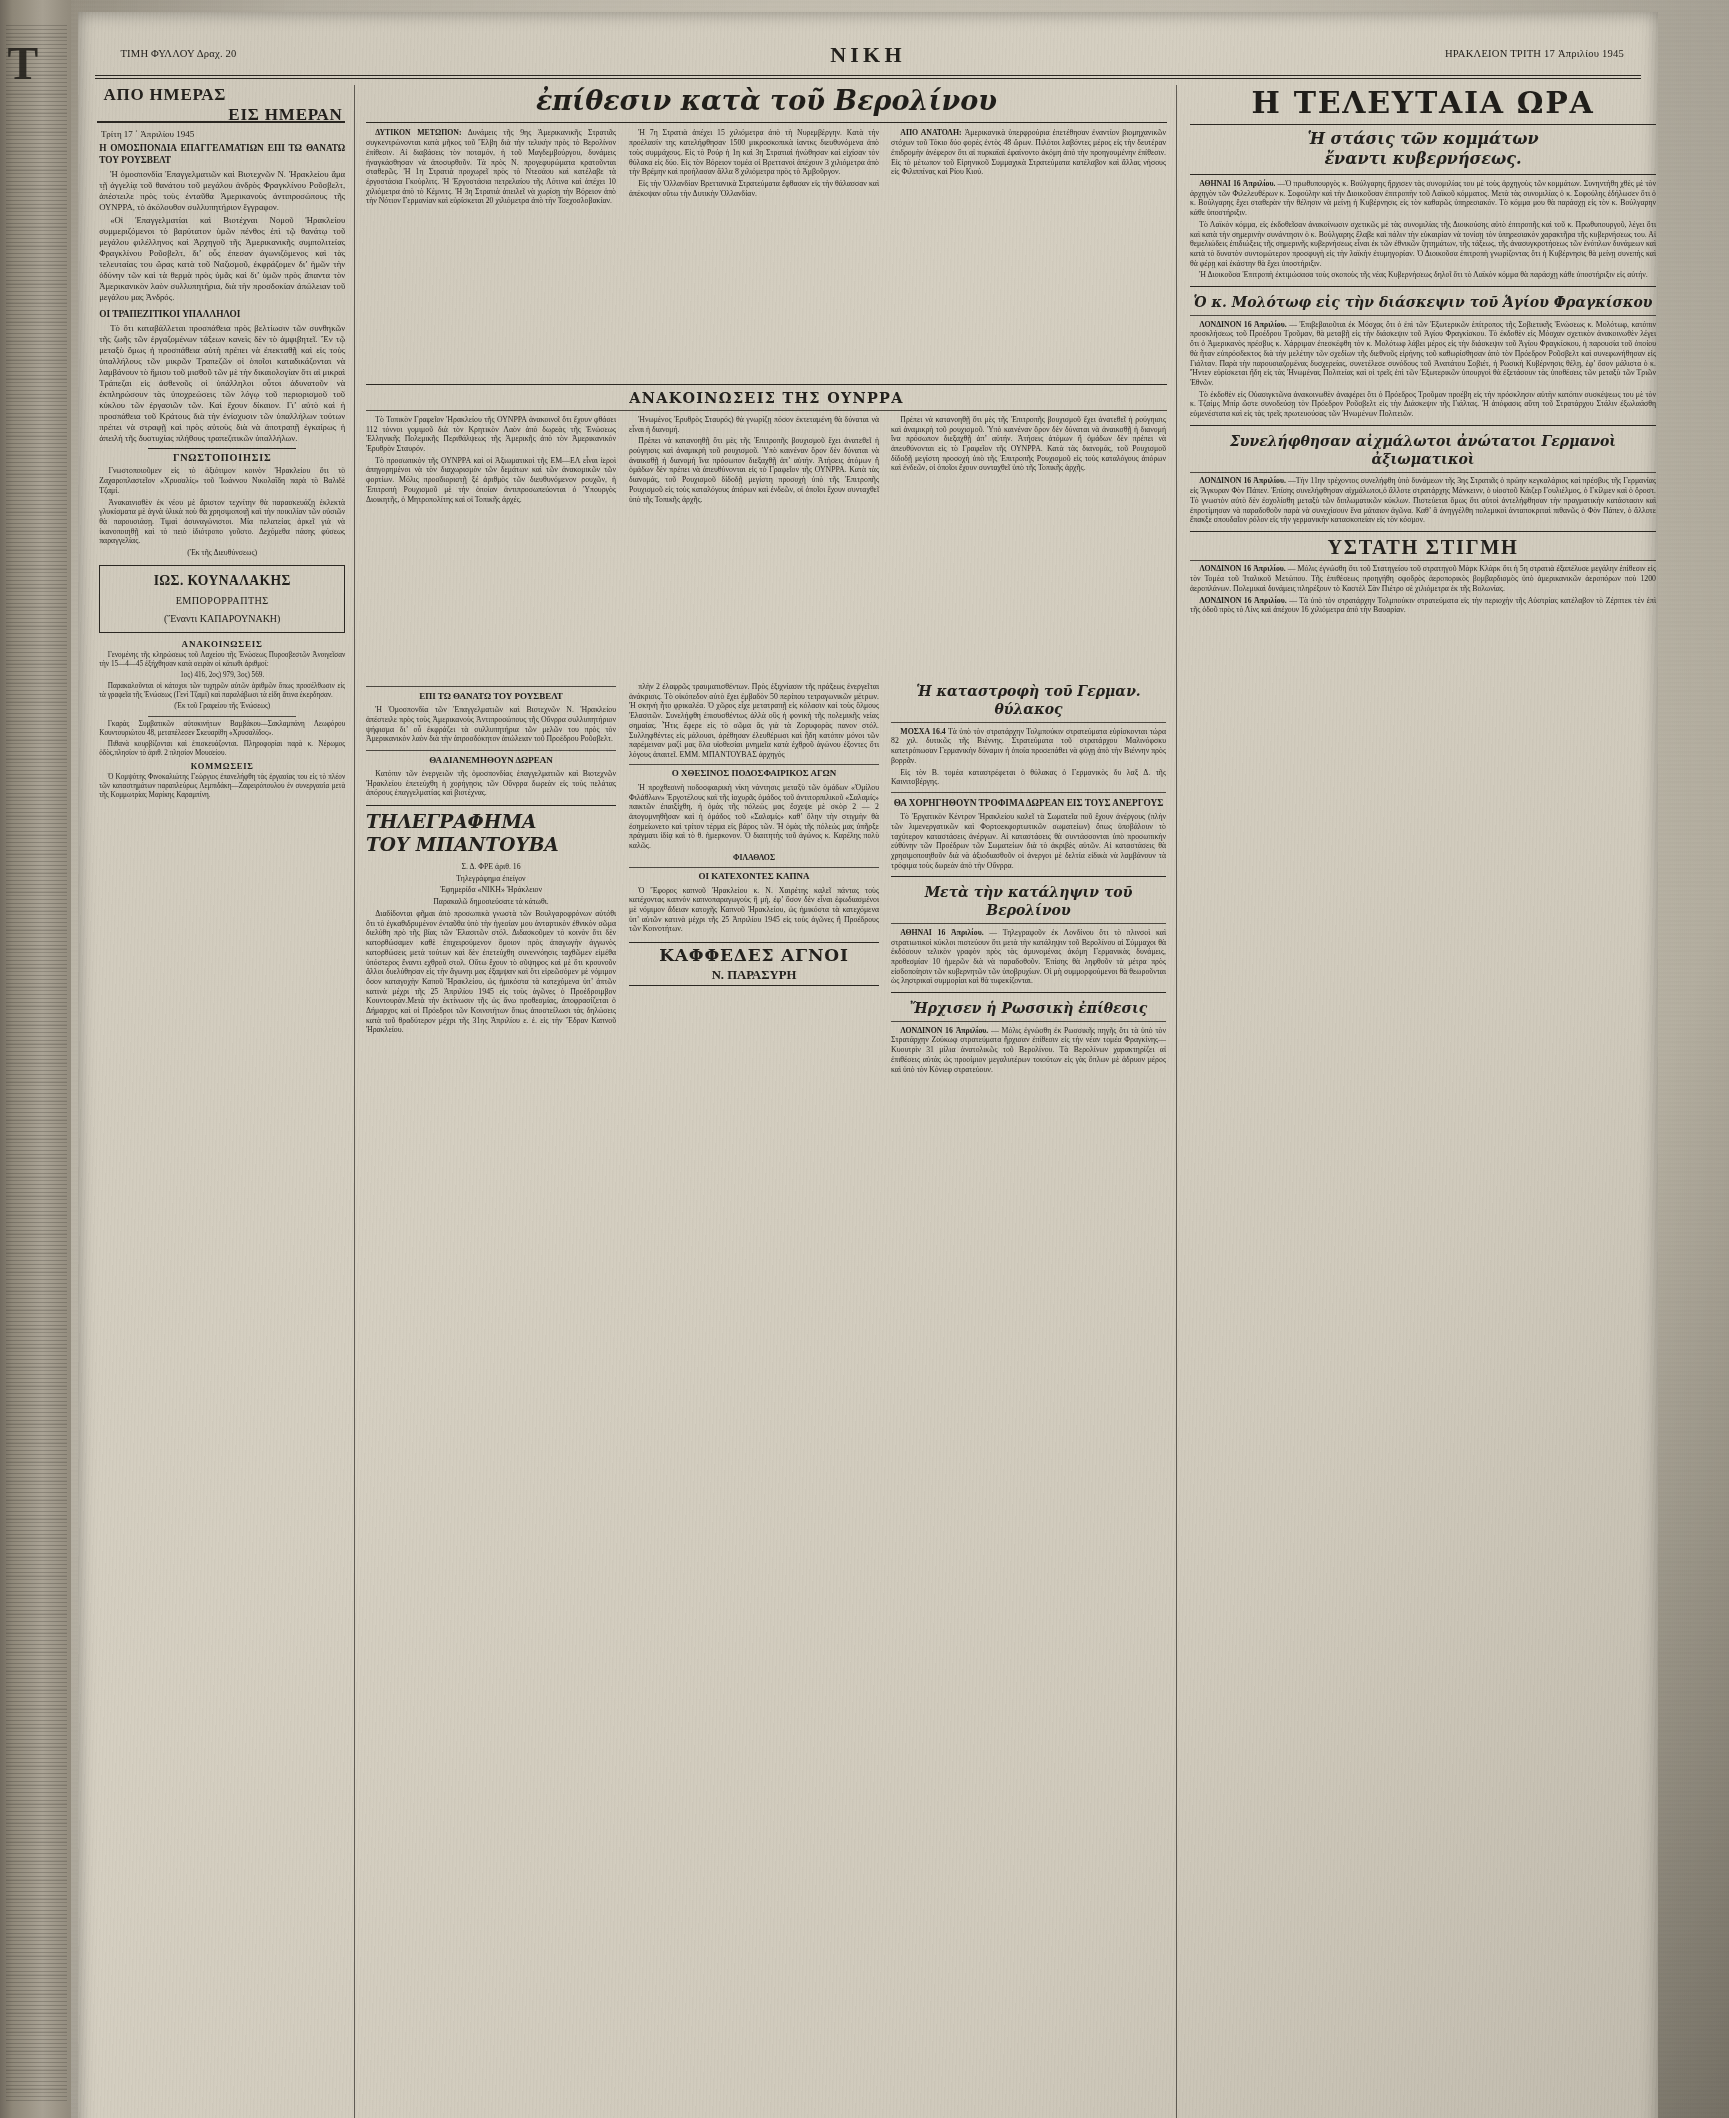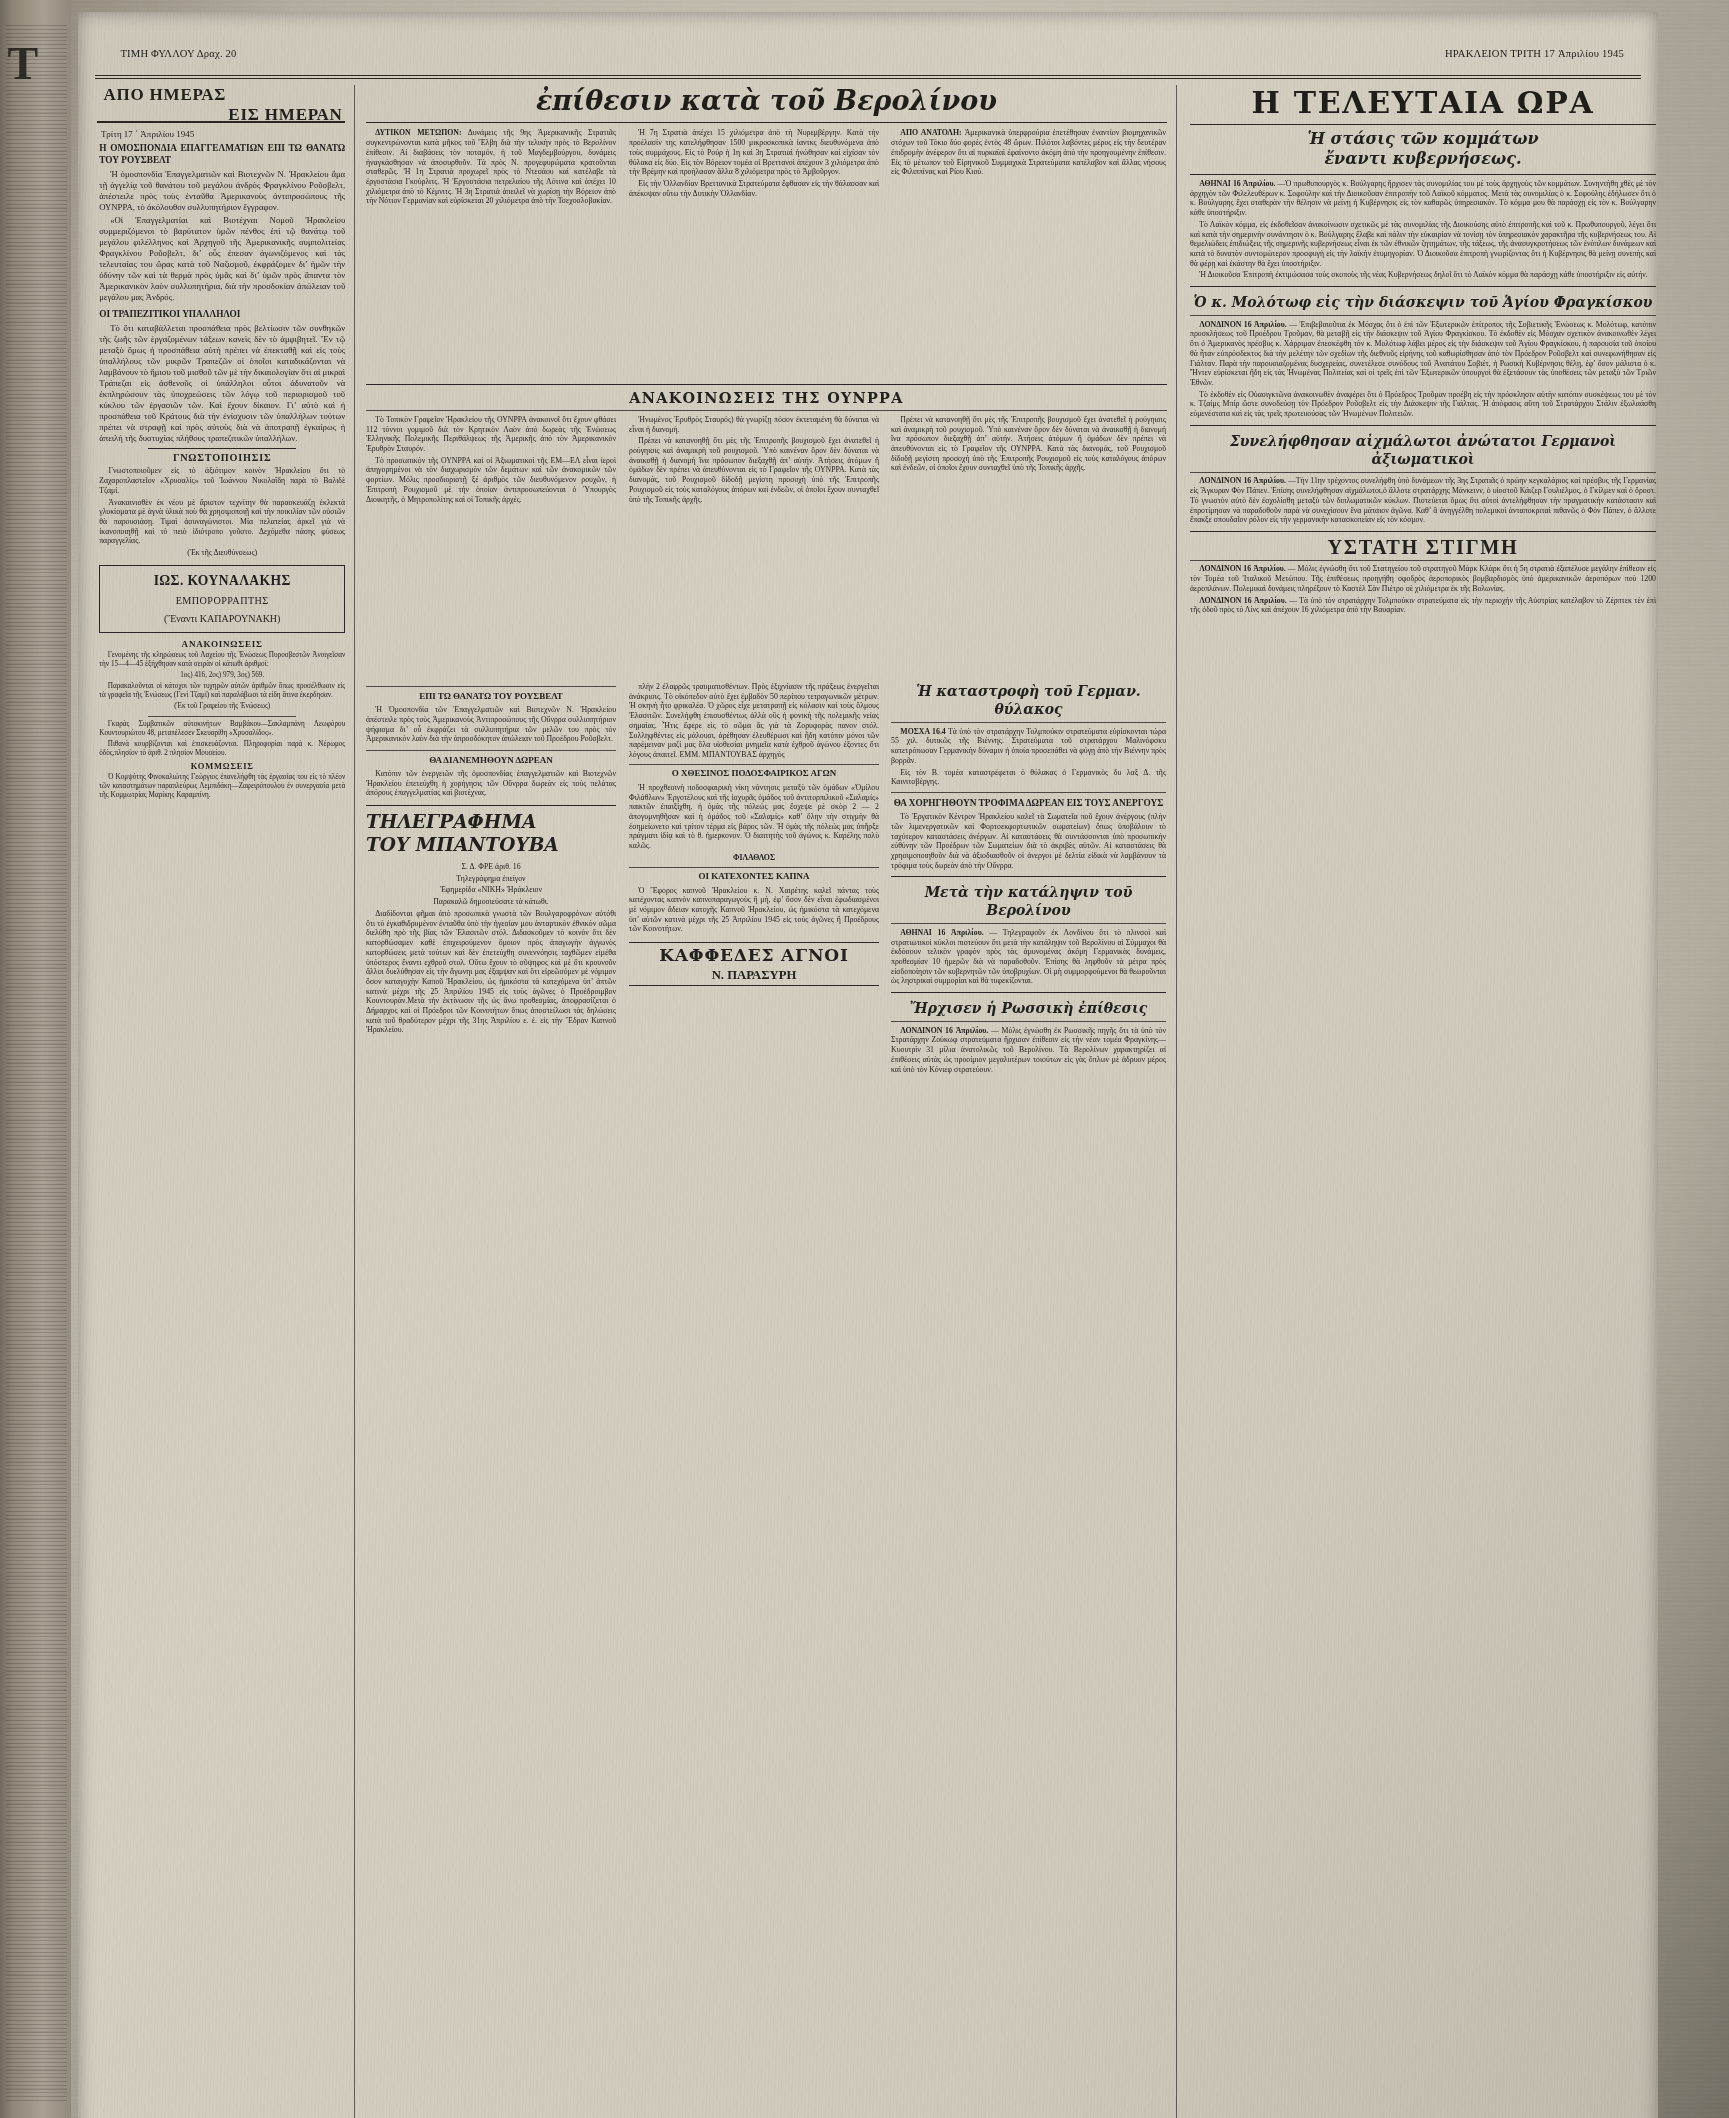--- a/index.html
+++ b/index.html
@@ -162,20 +162,21 @@
 
   <div class="left-strip">
     <div class="bigT">Τ</div>
     <div class="lines"></div>
   </div>
 
   <div class="sheet ink">
 
     <div class="masthead">
       <div class="left">ΤΙΜΗ  ΦΥΛΛΟΥ Δραχ. 20</div>
+      <div class="title">ΝΙΚΗ</div>
       <div class="right">ΗΡΑΚΛΕΙΟΝ  ΤΡΙΤΗ   17  Ἀπριλίου   1945</div>
     </div>
     <div class="rule-top"></div>
     <div class="rule-top2"></div>
 
     <div class="cols">
       <div class="vsep" style="left:259px"></div>
       <div class="vsep" style="left:1081px"></div>
 
       <div class="col colA">
@@ -308,21 +309,21 @@
               <div class="t1">ΚΑΦΦΕΔΕΣ ΑΓΝΟΙ</div>
               <div class="t2">Ν. ΠΑΡΑΣΥΡΗ</div>
             </div>
           </div>
 
           <div class="c" style="left:525px; width:275px;">
             <div class="c-head" style="margin-top:0">Ἡ καταστροφὴ τοῦ Γερμαν. θύλακος</div>
             <div class="hr thin"></div>
             <div class="small-text" style="margin-top:3.4px">
               <p><span class="bold">ΜΟΣΧΑ 16.4</span>
-                 <span>Τὰ ὑπὸ τὸν στρατάρχην Τολμπούκιν στρατεύματα εὑρίσκονται τώρα 55 χιλ. δυτικῶς τῆς Βιέννης. Στρατεύματα τοῦ στρατάρχου Μαλινόφσκυ κατετρόπωσαν Γερμανικὴν δύναμιν ἡ ὁποία προσεπάθει νὰ φύγῃ ἀπὸ τὴν Βιέννην πρὸς βορρᾶν.</span></p>
+                 <span>Τὰ ὑπὸ τὸν στρατάρχην Τολμπούκιν στρατεύματα εὑρίσκονται τώρα 82 χιλ. δυτικῶς τῆς Βιέννης. Στρατεύματα τοῦ στρατάρχου Μαλινόφσκυ κατετρόπωσαν Γερμανικὴν δύναμιν ἡ ὁποία προσεπάθει νὰ φύγῃ ἀπὸ τὴν Βιέννην πρὸς βορρᾶν.</span></p>
               <p>Εἰς τὸν Β. τομέα καταστρέφεται ὁ θύλακας ὁ Γερμανικὸς δυ λαξ Δ. τῆς Καινιτσβέργης.</p>
             </div>
 
             <div class="hr thin" style="margin-top:5.1px"></div>
             <div class="center bold" style="font-size:9.3px; line-height:12px; margin:3.4px 0;">ΘΑ ΧΟΡΗΓΗΘΟΥΝ ΤΡΟΦΙΜΑ ΔΩΡΕΑΝ ΕΙΣ ΤΟΥΣ ΑΝΕΡΓΟΥΣ</div>
             <div class="small-text">
                 <p>Τὸ Ἐργατικὸν Κέντρον Ἡρακλείου καλεῖ τὰ Σωματεῖα ποῦ ἔχουν ἀνέργους (πλὴν τῶν λιμενεργατικῶν καὶ Φορτοεκφορτωτικῶν σωματείων) ὅπως ὑποβάλουν τὸ ταχύτερον καταστάσεις ἀνέργων. Αἱ καταστάσεις θὰ συντάσσονται ὑπὸ προσωπικὴν εὐθύνην τῶν Προέδρων τῶν Σωματείων διὰ τὸ ἀκριβὲς αὐτῶν. Αἱ καταστάσεις θὰ χρησιμοποιηθοῦν διὰ νὰ ἀξιοδιασθοῦν οἱ ἀνεργοι μὲ δελτία εἰδικὰ νὰ λαμβάνουν τὰ τρόφιμα τοὺς δωρεὰν ἀπὸ τὴν Οὔνρρα.</p>
               </div>
 
             <div class="hr" style="margin-top:6px"></div>

